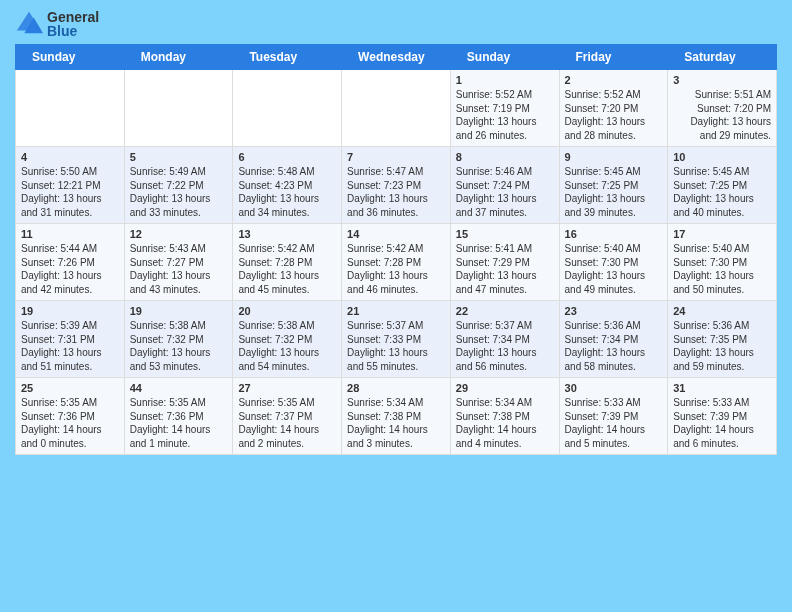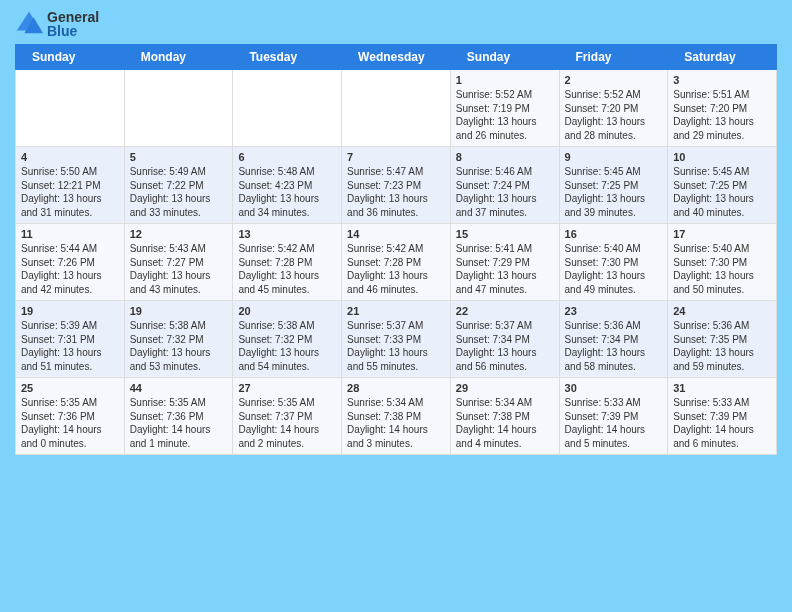--- a/index.html
+++ b/index.html
@@ -154,21 +154,21 @@
           </td>
           <td>
             <span class="day-number">2</span>
             <div class="cell-content" style="white-space: pre-line;">Sunrise: 5:52 AM
 Sunset: 7:20 PM
 Daylight: 13 hours
 and 28 minutes.</div>
           </td>
           <td>
             <span class="day-number">3</span>
-            <div class="cell-content" style="white-space: pre-line;">Sunrise: 5:51 AM
+            <div class="cell-content" style="white-space: pre-line; text-align: right;">Sunrise: 5:51 AM
 Sunset: 7:20 PM
 Daylight: 13 hours
 and 29 minutes.</div>
           </td>
         </tr>
         <tr class="row-2">
           <td>
             <span class="day-number">4</span>
             <div class="cell-content" style="white-space: pre-line;">Sunrise: 5:50 AM
 Sunset: 12:21 PM

